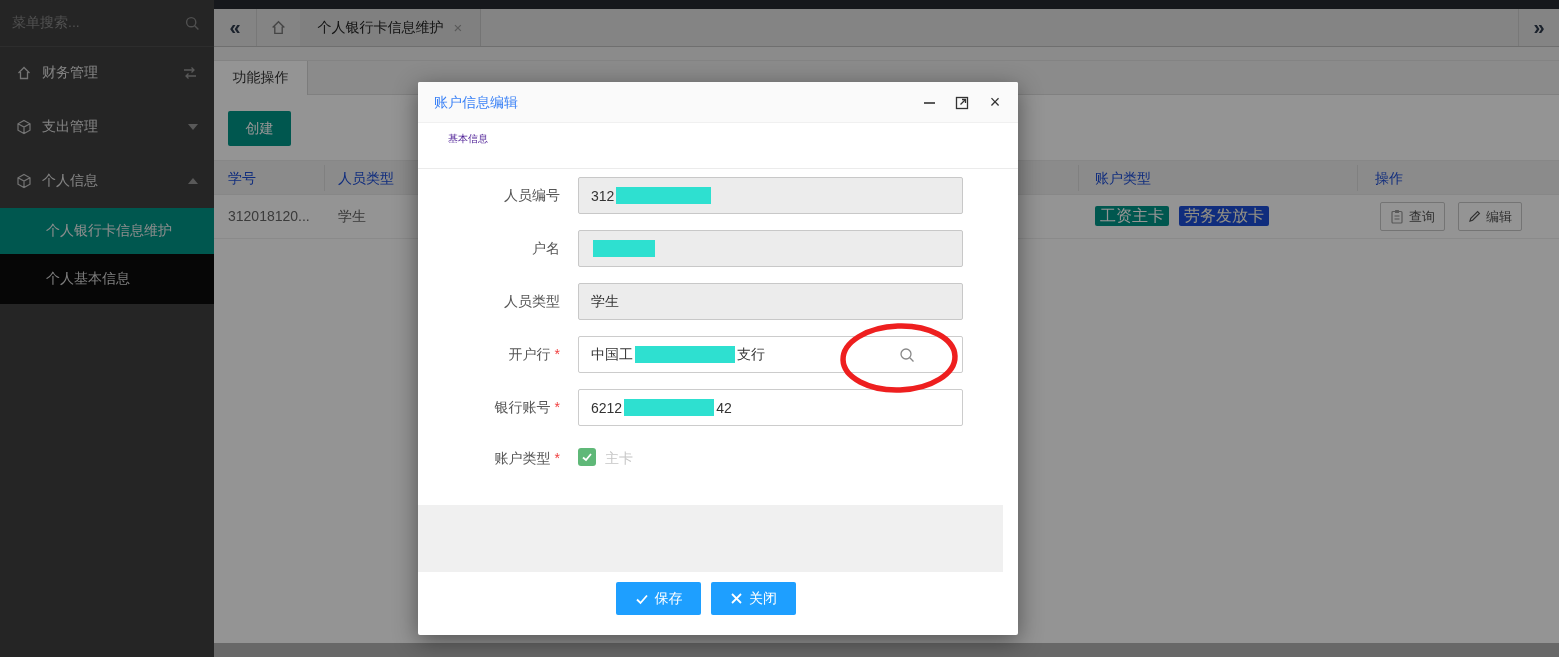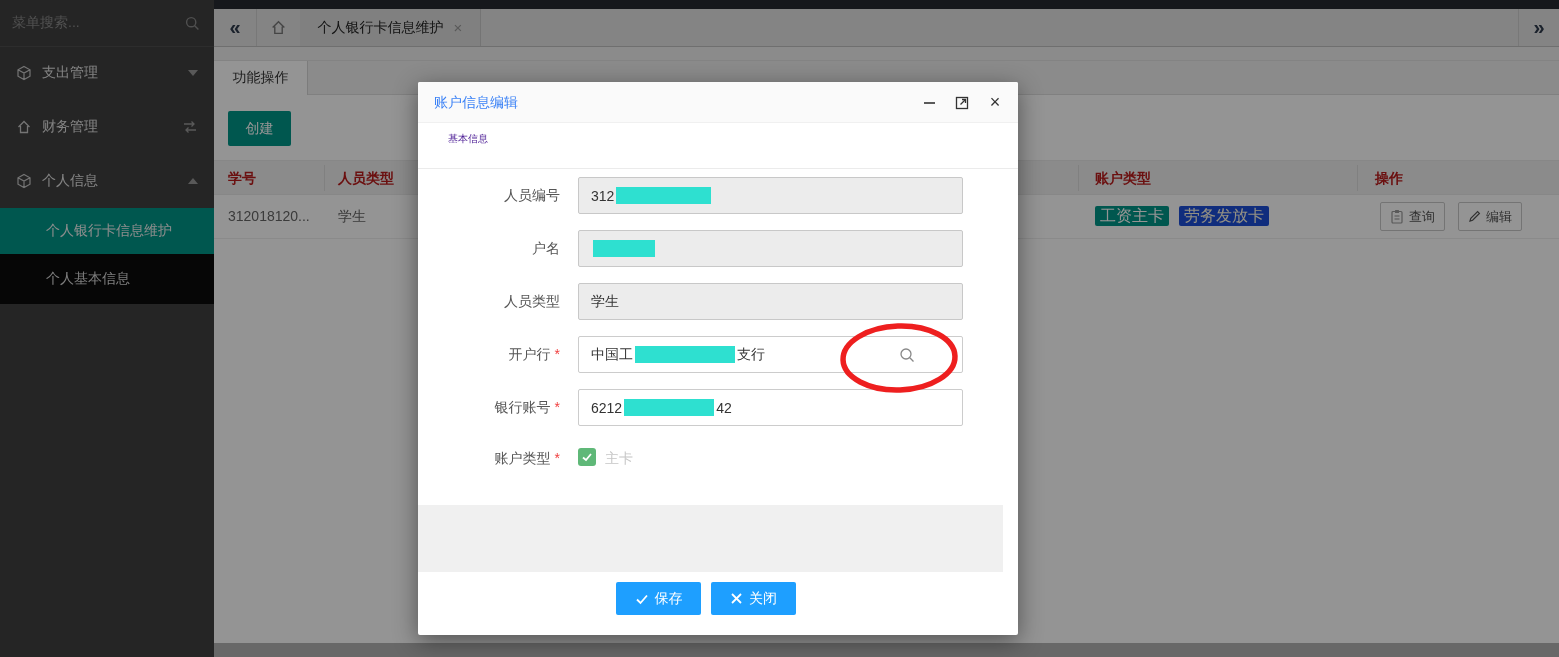--- a/index.html
+++ b/index.html
@@ -33,21 +33,21 @@
   .tb-expand{right:0;width:40px;border-left:1px solid #cfcfcf;font-size:20px;font-weight:bold;}
   .cardheader{position:absolute;left:0;top:60px;width:100%;height:35px;background:#efefef;
               border-top:1px solid #e2e2e2;border-bottom:1px solid #dddddd;box-sizing:border-box;}
   .fn-tab{position:absolute;left:0;top:0;width:93px;height:34px;background:#ffffff;border-right:1px solid #d6d6d6;
           display:flex;align-items:center;justify-content:center;font-size:14px;color:#333;}
   .content-card{position:absolute;left:0;top:95px;width:100%;height:548px;background:#ffffff;}
   .btn-create{position:absolute;left:14px;top:16px;width:63px;height:35px;background:#009688;color:#fff;
               border:none;border-radius:2px;font-size:14px;font-family:inherit;}
   .thead{position:absolute;left:0;top:65px;width:100%;height:35px;background:#f0f0f0;
          border-top:1px solid #e8e8e8;border-bottom:1px solid #e8e8e8;box-sizing:border-box;}
-  .th{position:absolute;top:0;height:34px;line-height:34px;font-size:14px;color:#b91c1c;font-weight:bold;}
+  .th{position:absolute;top:0;height:34px;line-height:34px;font-size:14px;color:#1d4ed8;}
   .vsep{position:absolute;top:4px;height:26px;width:1px;background:#ddd;}
   .trow{position:absolute;left:0;top:100px;width:100%;height:44px;border-bottom:1px solid #eee;box-sizing:border-box;}
   .td{position:absolute;top:0;height:43px;line-height:43px;font-size:14px;color:#666;}
   .badge{display:inline-block;padding:2px 5px;border-radius:2px;font-size:16px;line-height:16px;margin-right:6px;}
   .badge.teal{background:#009688;color:#fff;}
   .badge.yellow{background:#1d4ed8;color:#fdf8e2;}
   .mini-btn{position:absolute;top:7px;height:29px;box-sizing:border-box;border:1px solid #c9c9c9;background:#fff;
             border-radius:2px;display:flex;align-items:center;justify-content:center;gap:5px;font-size:13px;color:#555;padding:0 9px;}
   
   .overlay{position:absolute;left:0;top:0;width:1559px;height:657px;background:rgba(0,0,0,0.42);z-index:5;}
@@ -95,40 +95,40 @@
         <svg width="15" height="15" viewBox="0 0 15 15">
             <circle cx="6.2" cy="6.2" r="4.6" fill="none" stroke="#8a8a8a" stroke-width="1.4"></circle>
             <line x1="9.7" y1="9.7" x2="13.4" y2="13.4" stroke="#8a8a8a" stroke-width="1.4"></line>
           </svg>
       </span>
     </div>
     <div class="nav">
       <div class="nav-item">
         <span class="lic">
           <svg width="16" height="16" viewBox="0 0 16 16">
+              <path d="M2.5 8 L8 2.5 L13.5 8 M4.5 7 V13.5 H11.5 V7" fill="none" stroke="#c9c9c9" stroke-width="1.3"></path>
+            </svg>
+        </span>
+        <span>财务管理</span>
+        <span class="ric">
+          <svg width="16" height="16" viewBox="0 0 16 16">
+              <path d="M2 5 H12 M9.5 2.5 L12 5 L9.5 7.5 M14 11 H4 M6.5 8.5 L4 11 L6.5 13.5" fill="none" stroke="#9a9a9a" stroke-width="1.3"></path>
+            </svg>
+        </span>
+      </div>
+      <div class="nav-item">
+        <span class="lic">
+          <svg width="16" height="16" viewBox="0 0 16 16">
               <path d="M8 1.5 L14 4.8 V11.2 L8 14.5 L2 11.2 V4.8 Z M2 4.8 L8 8 L14 4.8 M8 8 V14.5" fill="none" stroke="#c9c9c9" stroke-width="1.2"></path>
             </svg>
         </span>
         <span>支出管理</span>
         <span class="ric">
             <span class="tri-down"></span>
           </span>
-      </div>
-      <div class="nav-item">
-        <span class="lic">
-          <svg width="16" height="16" viewBox="0 0 16 16">
-              <path d="M2.5 8 L8 2.5 L13.5 8 M4.5 7 V13.5 H11.5 V7" fill="none" stroke="#c9c9c9" stroke-width="1.3"></path>
-            </svg>
-        </span>
-        <span>财务管理</span>
-        <span class="ric">
-          <svg width="16" height="16" viewBox="0 0 16 16">
-              <path d="M2 5 H12 M9.5 2.5 L12 5 L9.5 7.5 M14 11 H4 M6.5 8.5 L4 11 L6.5 13.5" fill="none" stroke="#9a9a9a" stroke-width="1.3"></path>
-            </svg>
-        </span>
       </div>
       <div class="nav-item">
         <span class="lic">
           <svg width="16" height="16" viewBox="0 0 16 16">
               <path d="M8 1.5 L14 4.8 V11.2 L8 14.5 L2 11.2 V4.8 Z M2 4.8 L8 8 L14 4.8 M8 8 V14.5" fill="none" stroke="#c9c9c9" stroke-width="1.2"></path>
             </svg>
         </span>
         <span>个人信息</span>
         <span class="ric">
             <span class="tri-up"></span>

